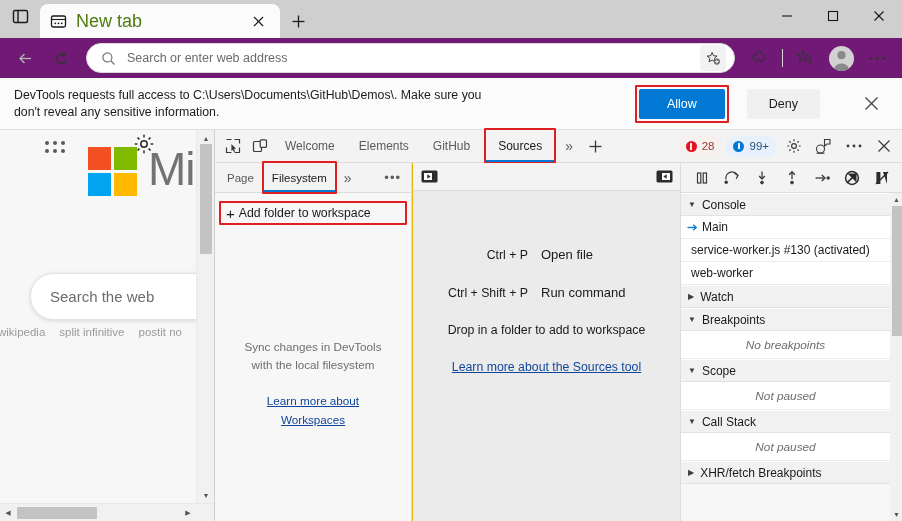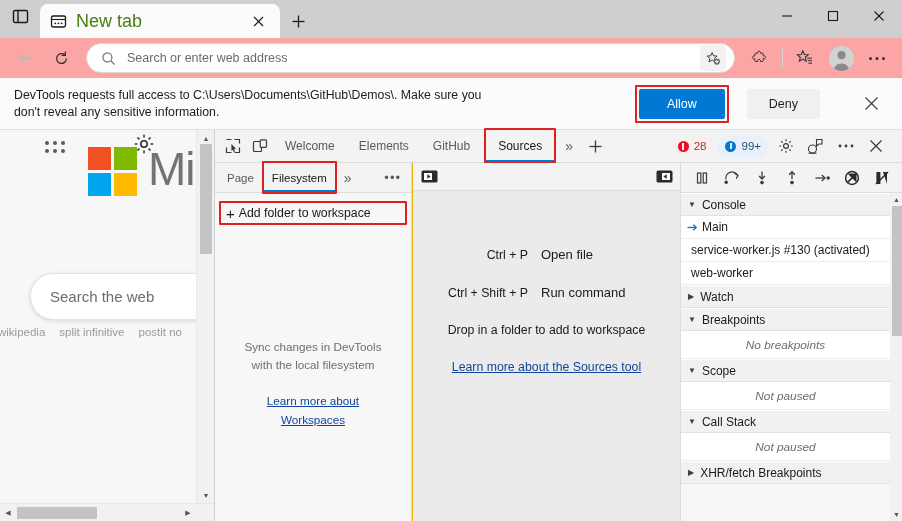--- a/index.html
+++ b/index.html
@@ -34,21 +34,21 @@
   .tab-close { width:24px; height:24px; display:flex; align-items:center; justify-content:center; }
   .newtab-btn {
     width:36px; height:34px; display:flex; align-items:center; justify-content:center;
   }
   .win-ctrls { margin-left:auto; display:flex; height:38px; align-items:flex-start;}
   .win-btn { width:46px; height:31px; display:flex; align-items:center; justify-content:center; }
 
   
   .addressbar {
     position:absolute; left:0; top:38px; width:902px; height:40px;
-    background:#fca5a5; display:flex; align-items:center; padding:0 8px; gap:2px;
+    background:#701a75; display:flex; align-items:center; padding:0 8px; gap:2px;
   }
   .nav-btn { width:34px; height:32px; display:flex; align-items:center; justify-content:center; border-radius:4px;}
   .omnibox {
     flex:1; height:30px; background:#ffffff; border:1px solid #dadada; border-radius:15px;
     display:flex; align-items:center; padding:0 8px 0 14px; gap:11px; margin:0 6px;
   }
   .omnibox-text { flex:1; font-size:12.5px; color:#6b6b6b; }
   .omni-icon-btn { width:26px; height:26px; display:flex; align-items:center; justify-content:center; border-radius:4px; background:#f2f2f2;}
   .tool-btn { width:34px; height:32px; display:flex; align-items:center; justify-content:center; border-radius:4px; }
   .avatar-circle {
@@ -135,21 +135,21 @@
   }
   .dt-tab.active { color:#1a1a1a; }
   .dt-tab.active::after {
     content:""; position:absolute; left:0; right:0; bottom:0; height:2.5px; background:#0078d4;
   }
   .dt-tab-hl {
     border:2.5px solid #e02020; border-radius:1px; margin:0 2px;
   }
   .dt-chev { padding:0 7px; font-size:14px; color:#5a5a5a; display:flex; align-items:center; height:32px;}
   .dt-plus { padding:0 8px; font-size:17px; color:#4a4a4a; display:flex; align-items:center; height:32px;}
-  .dt-right { margin-left:auto; display:flex; align-items:center; gap:3px; padding-right:13px;}
+  .dt-right { margin-left:auto; display:flex; align-items:center; gap:3px; padding-right:5px;}
   .badge {
     display:flex; align-items:center; gap:5px; padding:2px 8px; border-radius:12px;
     font-size:11.5px; height:21px;
   }
   .badge-err { background:#f6f0ef; color:#a13b33; }
   .badge-msg { background:#e8f1fb; color:#24527a; }
   .dot-red { width:11px; height:11px; border-radius:50%; background:#e81123; position:relative;}
   .dot-red::after{content:""; position:absolute; left:4.5px; top:2px; width:2px; height:7px; background:#f6f0ef;}
   .dot-blue { width:11px; height:11px; border-radius:50%; background:#0078d4; position:relative;}
   .dot-blue::after{content:""; position:absolute; left:4.5px; top:2.5px; width:2px; height:6px; background:#e8f1fb;}

